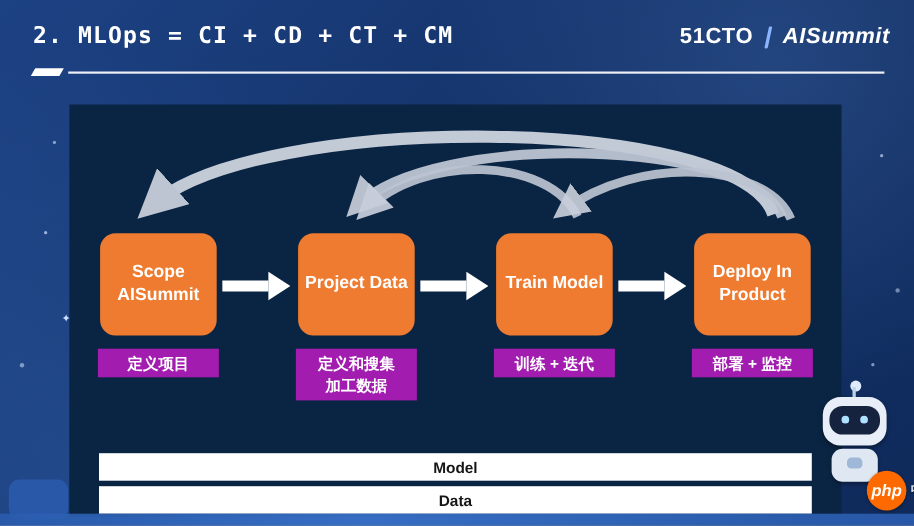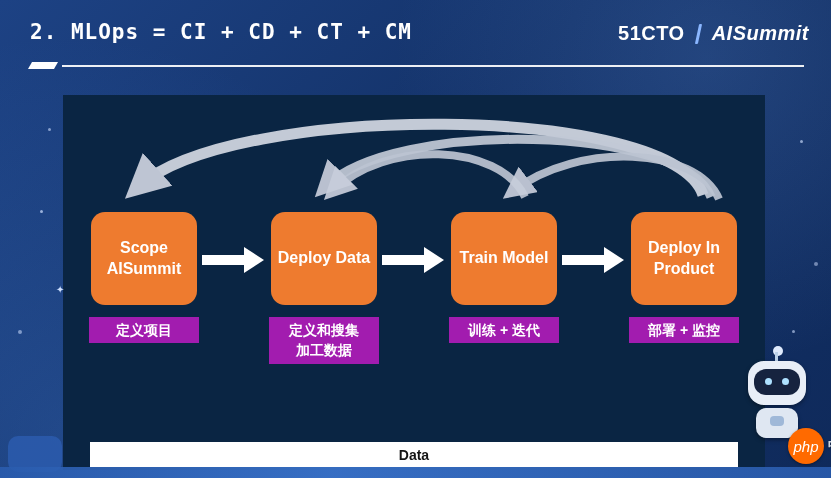--- a/index.html
+++ b/index.html
@@ -75,21 +75,21 @@
   .robot-head { position:absolute; left:4px; top:9px; width:58px; height:44px; background:#e8eef7; border-radius:16px; box-shadow:0 2px 4px rgba(0,0,0,.35); }
   .robot-visor { position:absolute; left:6px; top:8px; width:46px; height:26px; background:#16233f; border-radius:12px; }
   .robot-eye { position:absolute; top:9px; width:7px; height:7px; border-radius:50%; background:#aee1ff; }
   .robot-eye.left { left:11px; } .robot-eye.right { left:28px; }
   .robot-body { position:absolute; left:12px; top:56px; width:42px; height:30px; background:#dfe7f2; border-radius:10px; box-shadow:0 2px 4px rgba(0,0,0,.35); }
   .robot-chest { position:absolute; left:14px; top:8px; width:14px; height:10px; border-radius:4px; background:#9fb8d8; }
 
   
   .watermark { position:absolute; left:788px; top:428px; display:flex; align-items:center; gap:4px; }
   .php-badge { width:36px; height:36px; border-radius:50%; background:#ff6a00;
-    color:#fff; font-weight:normal; font-style:italic; font-size:15px;
+    color:#fff; font-weight:bold; font-style:italic; font-size:15px;
     display:flex; align-items:center; justify-content:center; box-shadow:0 1px 3px rgba(0,0,0,.4); }
   .wm-text { color:#cdd4de; font-size:14px; font-weight:bold; text-shadow:0 1px 2px rgba(0,0,0,.5); white-space:nowrap; }
 </style>
 </head>
 <body>
 
 <div class="slide">
 
   <div class="title">2. MLOps = CI + CD + CT + CM</div>
 
@@ -112,21 +112,21 @@
           <path d="M0,0 L4,2 L0,4 Z" fill="#c8cedb"></path>
         </marker>
       </defs>
       <path d="M 640 100 C 610 8, 170 6, 75 92" fill="none" stroke="#cdd3de" stroke-width="11" marker-end="url(#ah)" opacity="0.95"></path>
       <path d="M 648 102 C 620 30, 330 24, 262 92" fill="none" stroke="#c2c9d6" stroke-width="9" marker-end="url(#ah)" opacity="0.92"></path>
       <path d="M 462 102 C 436 48, 322 44, 270 96" fill="none" stroke="#bcc4d2" stroke-width="8" marker-end="url(#ah)" opacity="0.92"></path>
       <path d="M 656 104 C 634 52, 516 46, 450 96" fill="none" stroke="#bcc4d2" stroke-width="8" marker-end="url(#ah)" opacity="0.92"></path>
     </svg>
 
     <div class="stage stage1">Scope AISummit</div>
-    <div class="stage stage2">Deploy Data</div>
+    <div class="stage stage2">Project Data</div>
     <div class="stage stage3">Train Model</div>
     <div class="stage stage4">Deploy In Product</div>
 
     <svg class="flow-arrow fa1" viewBox="0 0 62 30">
       <rect x="0" y="10" width="42" height="10" fill="#fff"></rect>
       <polygon points="42,2 62,15 42,28" fill="#fff"></polygon>
     </svg>
     <svg class="flow-arrow fa2" viewBox="0 0 62 30">
       <rect x="0" y="10" width="42" height="10" fill="#fff"></rect>
       <polygon points="42,2 62,15 42,28" fill="#fff"></polygon>
@@ -135,20 +135,21 @@
       <rect x="0" y="10" width="42" height="10" fill="#fff"></rect>
       <polygon points="42,2 62,15 42,28" fill="#fff"></polygon>
     </svg>
 
     <div class="note note1">定义项目</div>
     <div class="note note2">定义和搜集
 加工数据</div>
     <div class="note note3">训练 + 迭代</div>
     <div class="note note4">部署 + 监控</div>
 
+    <div class="layer layer2">Model</div>
     <div class="layer layer3">Data</div>
   </div>
 
   <span class="star" style="left:40px; top:210px; width:3px; height:3px; opacity:.7"></span>
   <span class="star" style="left:18px; top:330px; width:4px; height:4px; opacity:.55"></span>
   <span class="star" style="left:48px; top:128px; width:3px; height:3px; opacity:.6"></span>
   <span class="star" style="left:800px; top:140px; width:3px; height:3px; opacity:.65"></span>
   <span class="star" style="left:814px; top:262px; width:4px; height:4px; opacity:.5"></span>
   <span class="star" style="left:792px; top:330px; width:3px; height:3px; opacity:.6"></span>
   <span class="sparkle" style="left:56px; top:284px;">✦</span>

